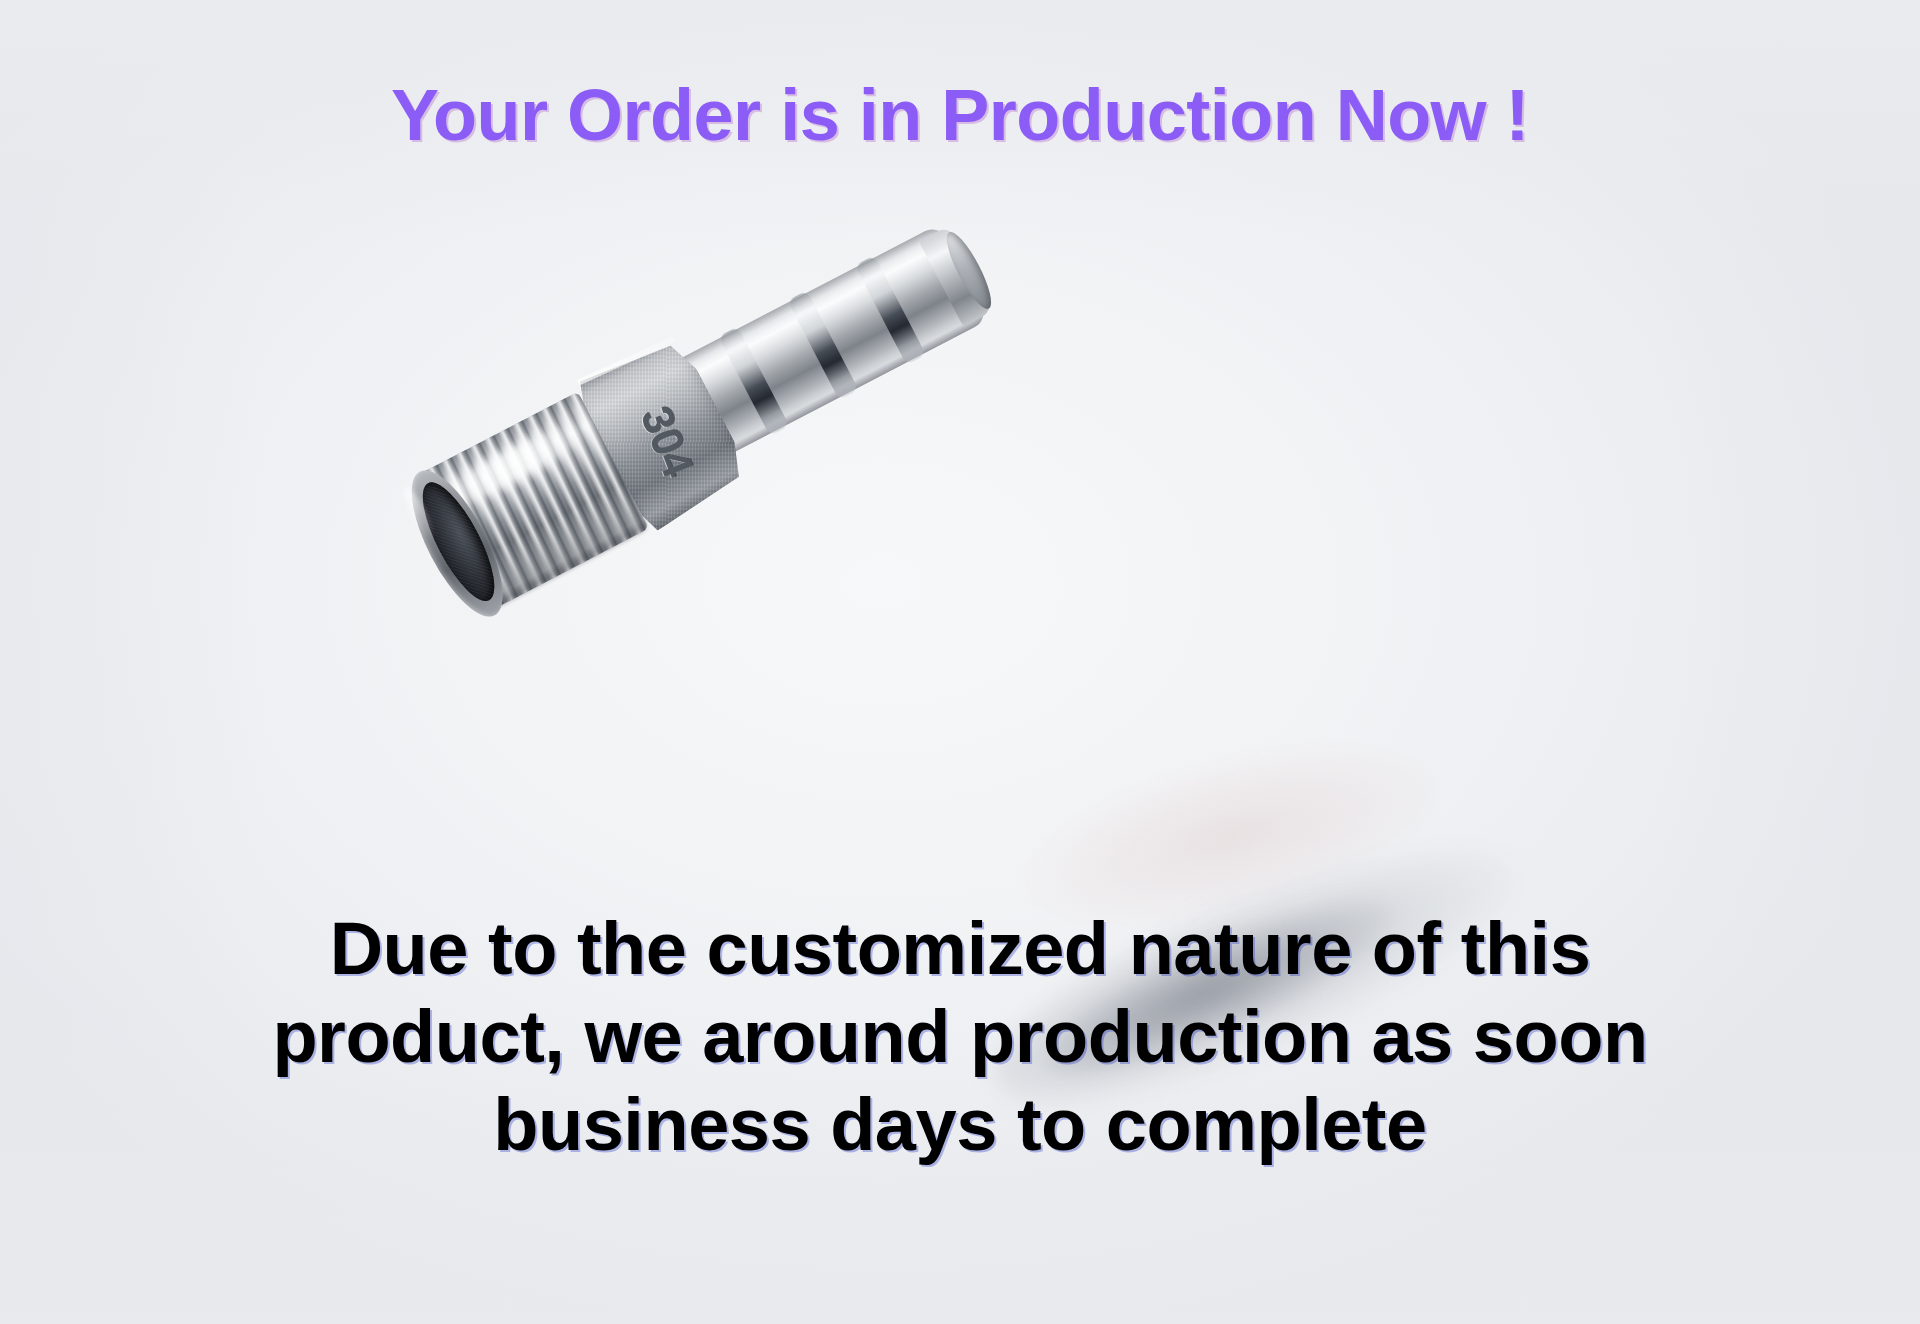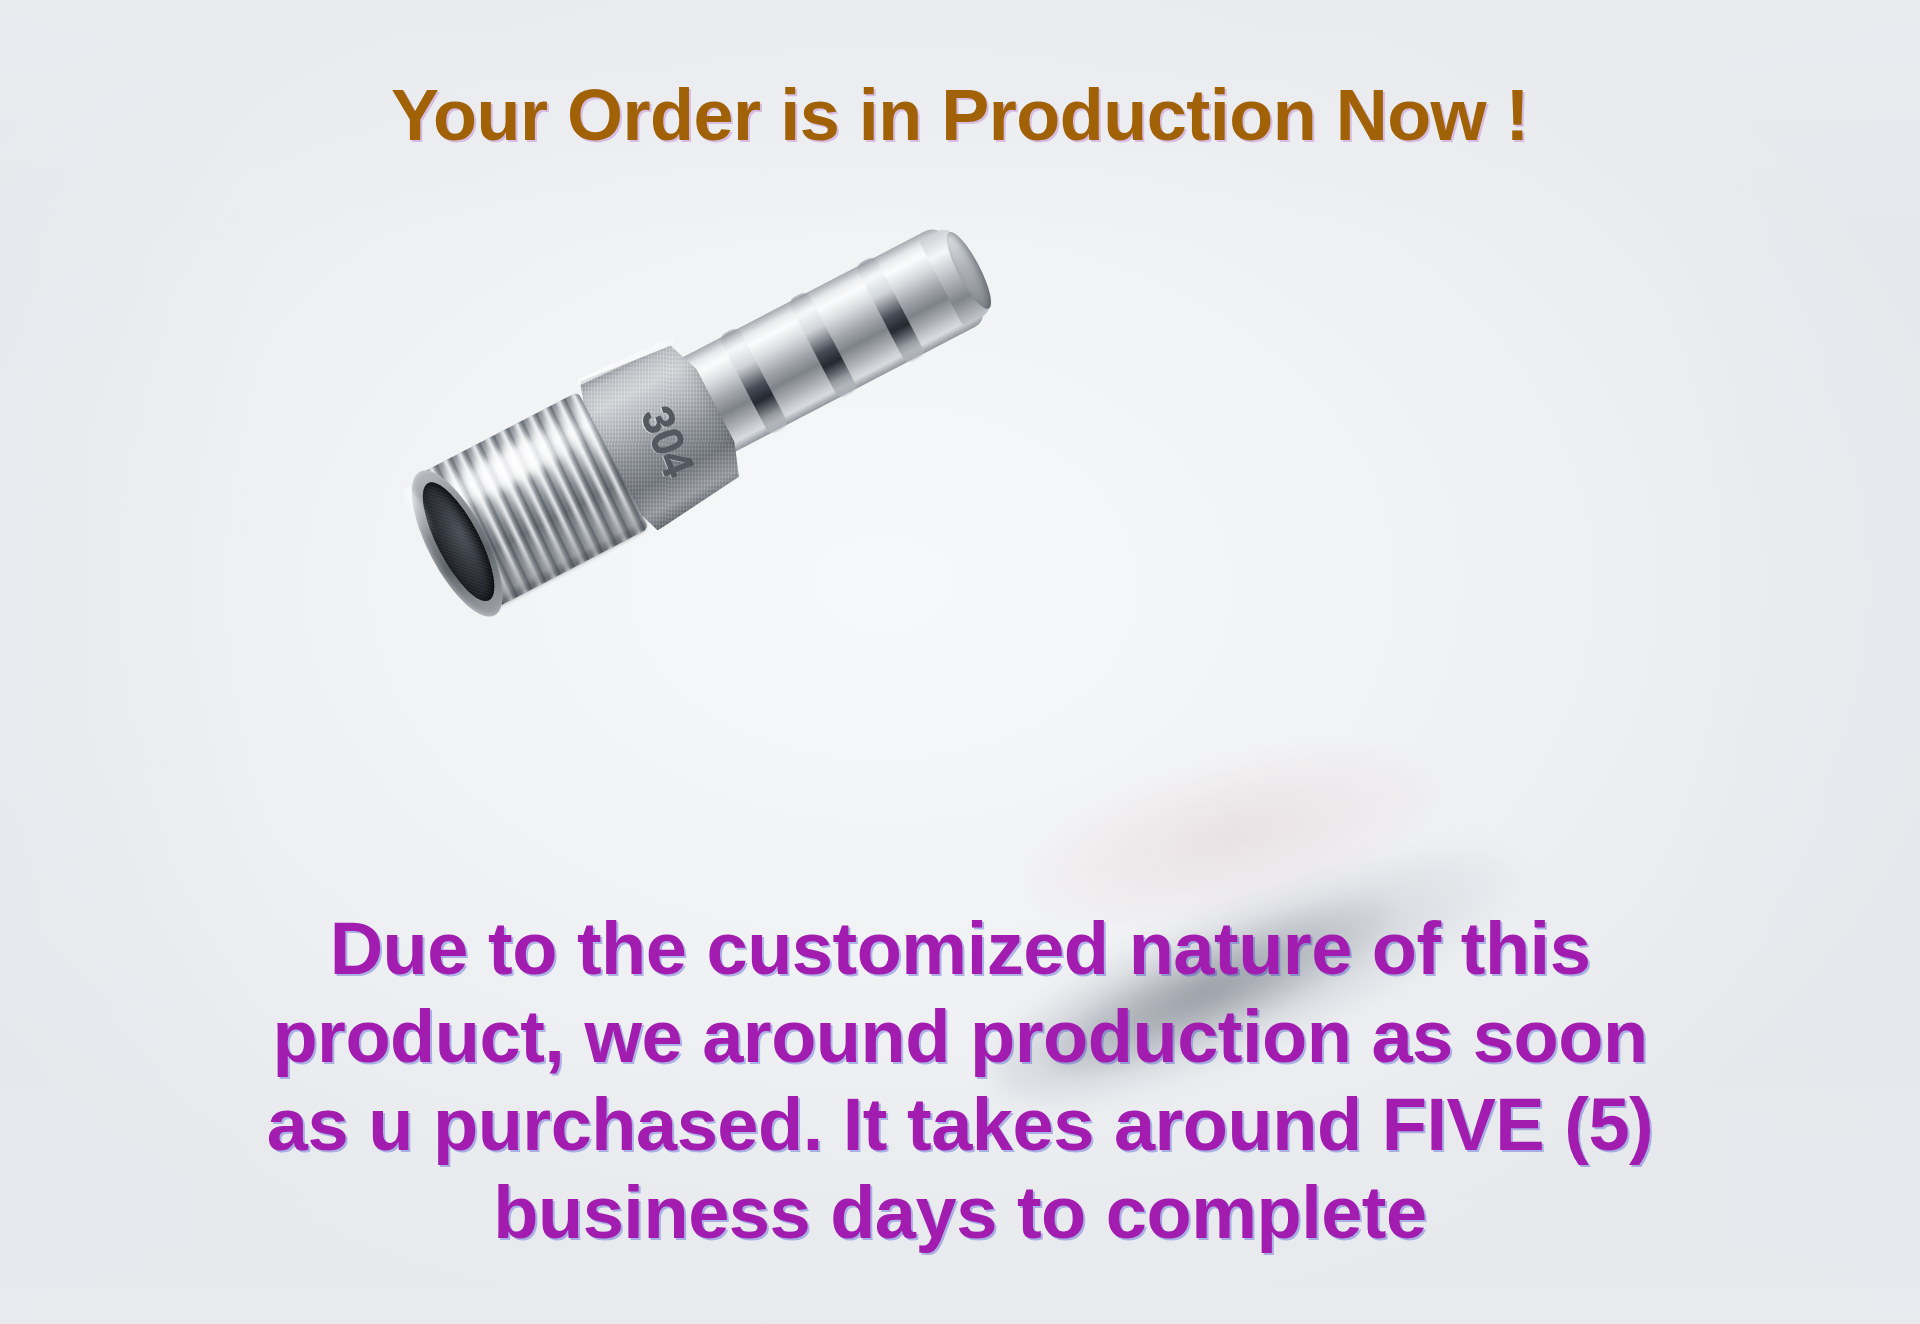--- a/index.html
+++ b/index.html
@@ -47,21 +47,21 @@
   
   .headline {
     position: absolute;
     top: 74px;
     left: 0;
     width: 1920px;
     text-align: center;
     font-size: 72px;
     font-weight: 700;
     letter-spacing: -0.5px;
-    color: #a16207;
+    color: #8b5cf6;
     text-shadow: 2px 2px 0 rgba(160,60,190,0.28);
     white-space: nowrap;
   }
 
   
   #product {
     position: absolute;
     left: 470px;
     top: 300px;
     width: 680px;
@@ -325,21 +325,21 @@
     filter: blur(2px);
   }
 
   
   .message {
     position: absolute;
     left: 0;
     top: 905px;
     width: 1920px;
     text-align: center;
-    color: #a21caf;
+    color: #000000;
     font-size: 74px;
     font-weight: 700;
     line-height: 88px;
     letter-spacing: -0.5px;
     text-shadow: 2px 2px 0 rgba(20,40,200,0.30);
   }
   .message .line { display: block; white-space: nowrap; }
 </style>
 </head>
 <body>
@@ -377,17 +377,16 @@
       <div class="bore-outer"></div>
       <div class="bore-inner"></div>
       <div class="bore-texture"></div>
       <div class="bore-highlight"></div>
     </div>
   </div>
 
   <div class="message">
     <span class="line">Due to the customized nature of this</span>
     <span class="line">product, we around production as soon</span>
-    <span class="line">as u purchased. It takes around FIVE (5)</span>
     <span class="line">business days to complete</span>
   </div>
 
 </div>
 
 </body></html>

